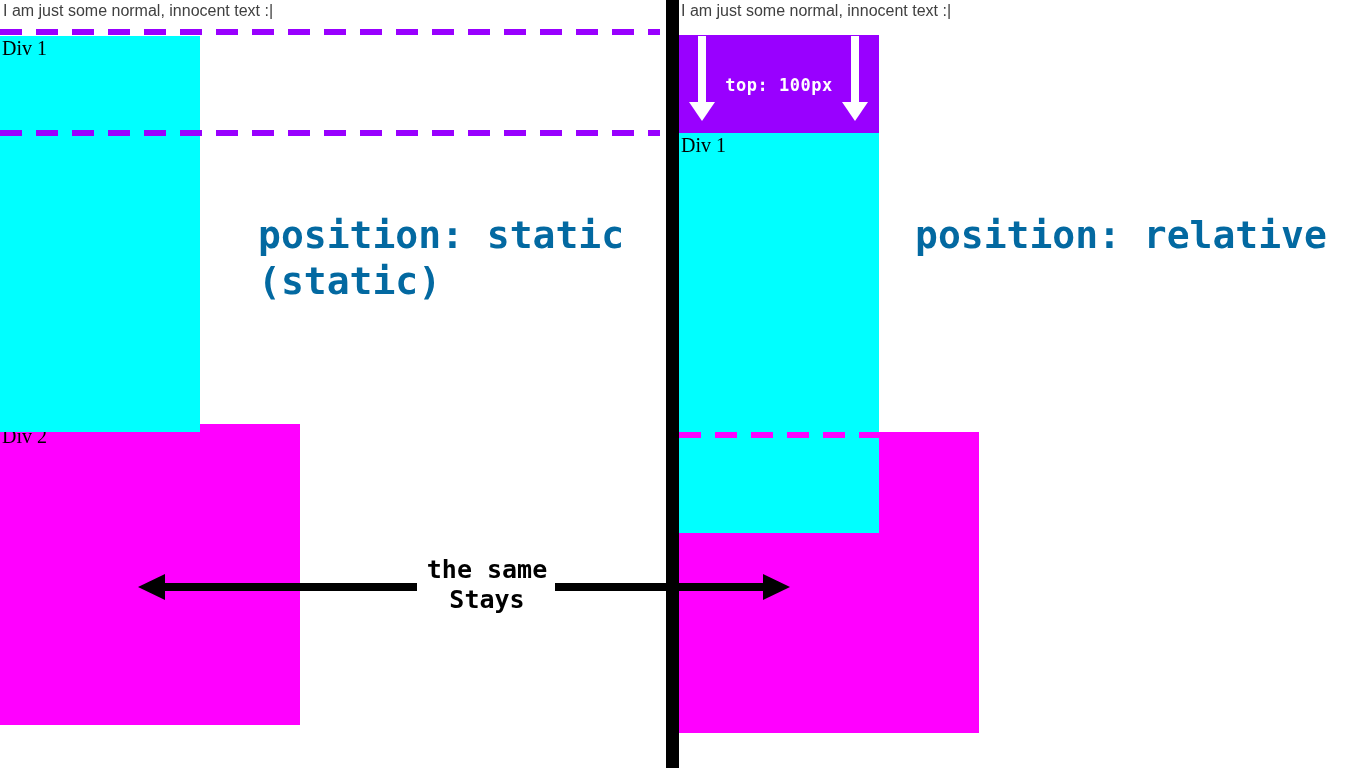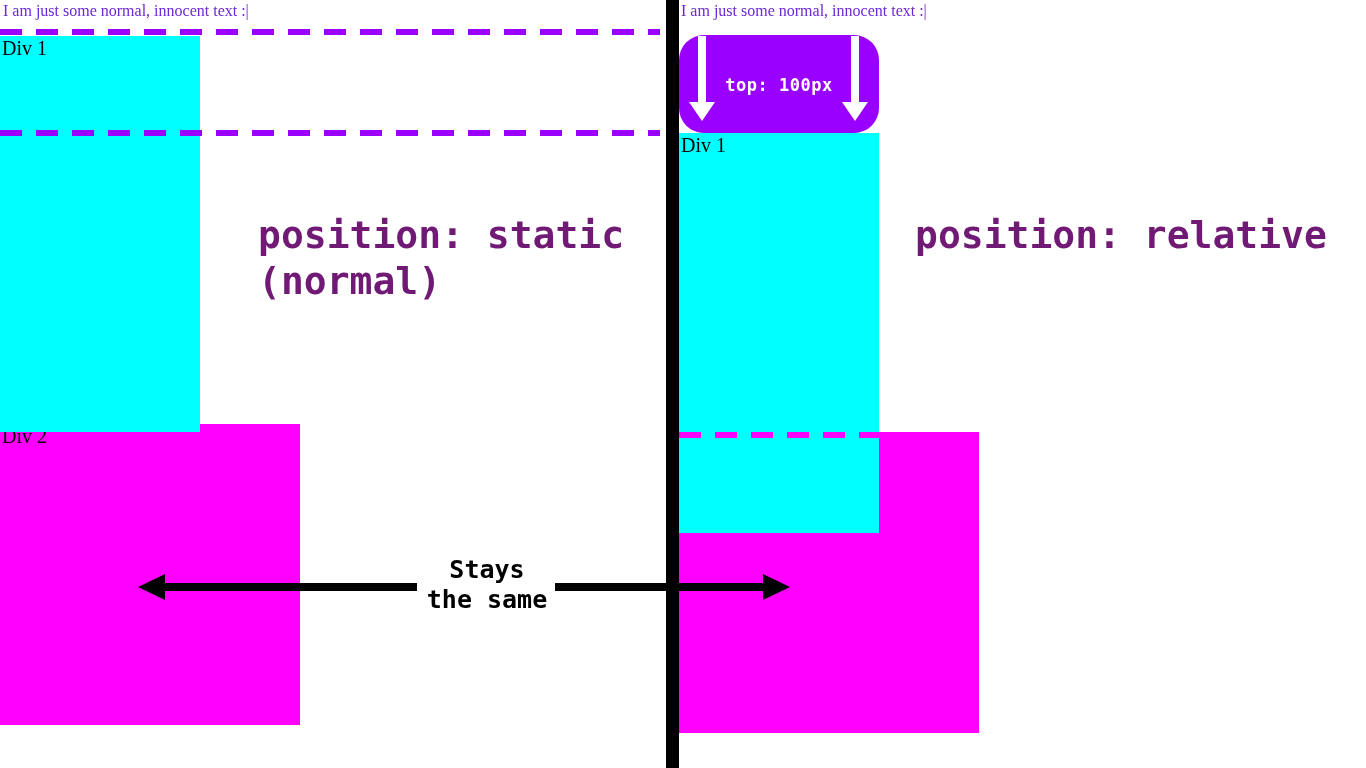--- a/index.html
+++ b/index.html
@@ -8,24 +8,24 @@
     width: 1366px;
     height: 768px;
     overflow: hidden;
     background: var(--white, #fff);
     font-family: "Liberation Serif", "DejaVu Serif", serif;
   }
   .abs { position: absolute; }
 
   
   .body-text {
-    font-family: Liberation Serif, serif;
+    font-family: Liberation Sans, sans-serif;
     font-size: 16px;
     line-height: 19px;
-    color: #6d28d9;
+    color: #404040;
     white-space: nowrap;
   }
 
   
   .demo-div {
     font-family: "Liberation Serif", "DejaVu Serif", serif;
     font-size: 20px;
     color: #000;
   }
   .demo-div .corner-label { position: absolute; top: 1px; left: 2px; white-space: nowrap; }
@@ -37,21 +37,21 @@
 
   
   .guide { height: 6px; z-index: 3; }
   .guide-violet { background: repeating-linear-gradient(90deg, var(--violet) 0 22px, transparent 22px 36px); }
   .guide-magenta { background: repeating-linear-gradient(90deg, var(--magenta) 0 22px, transparent 22px 36px); }
   .guide1-left { left: 0; top: 29px;  width: 660px; }
   .guide2-left { left: 0; top: 130px; width: 660px; }
   .guide-right { left: 679px; top: 432px; width: 200px; }
 
   
-  .offset-box { left: 679px; top: 35px; width: 200px; height: 98px; background: var(--violet); z-index: 4; border-radius: 25px; }
+  .offset-box { left: 679px; top: 35px; width: 200px; height: 98px; background: var(--violet); z-index: 4; }
   .offset-label {
     position: absolute; left: 0; right: 0; top: 40px;
     text-align: center;
     font-family: "DejaVu Sans Mono", "Liberation Mono", monospace;
     font-weight: bold; font-size: 17px; letter-spacing: 0.5px;
     color: var(--white);
   }
   .warrow-shaft { position: absolute; top: 1px; width: 8px; height: 66px; background: var(--white); }
   .warrow-head {
     position: absolute; top: 67px; width: 0; height: 0;
@@ -60,21 +60,21 @@
   }
   .warrow-l .warrow-shaft { left: 19px; }
   .warrow-l .warrow-head  { left: 10px; }
   .warrow-r .warrow-shaft { left: 172px; }
   .warrow-r .warrow-head  { left: 163px; }
 
   
   .big-title {
     font-family: "DejaVu Sans Mono", "Liberation Mono", monospace;
     font-weight: bold; font-size: 38px; line-height: 46px;
-    color: #701a75; white-space: nowrap;
+    color: #0369a1; white-space: nowrap;
   }
   .title-left  { left: 258px; top: 212px; }
   .title-right { left: 915px; top: 212px; text-align: right; }
 
   
   .stays-text {
     left: 407px; top: 555px; width: 160px;
     text-align: center;
     font-family: "DejaVu Sans Mono", "Liberation Mono", monospace;
     font-weight: bold; font-size: 25px; line-height: 30px;
@@ -105,26 +105,26 @@
   </div>
 
   <div class="abs guide guide-violet guide2-left"></div>
 
   <div class="abs demo-div div2-left">
     <span class="corner-label">Div 2</span>
   </div>
 
   <div class="abs big-title title-left">
     <div>position: static</div>
-    <div>(normal)</div>
+    <div>(static)</div>
   </div>
 
   <div class="abs stays-text">
+    <div>the same</div>
     <div>Stays</div>
-    <div>the same</div>
   </div>
   <div class="abs harrow-shaft shaft-l"></div>
   <div class="abs harrow-head head-l"></div>
   <div class="abs harrow-shaft shaft-r"></div>
   <div class="abs harrow-head head-r"></div>
 
   <div class="abs divider"></div>
 
   <div class="abs body-text" style="left:681px; top:1px;">I am just some normal, innocent text :|</div>
 

